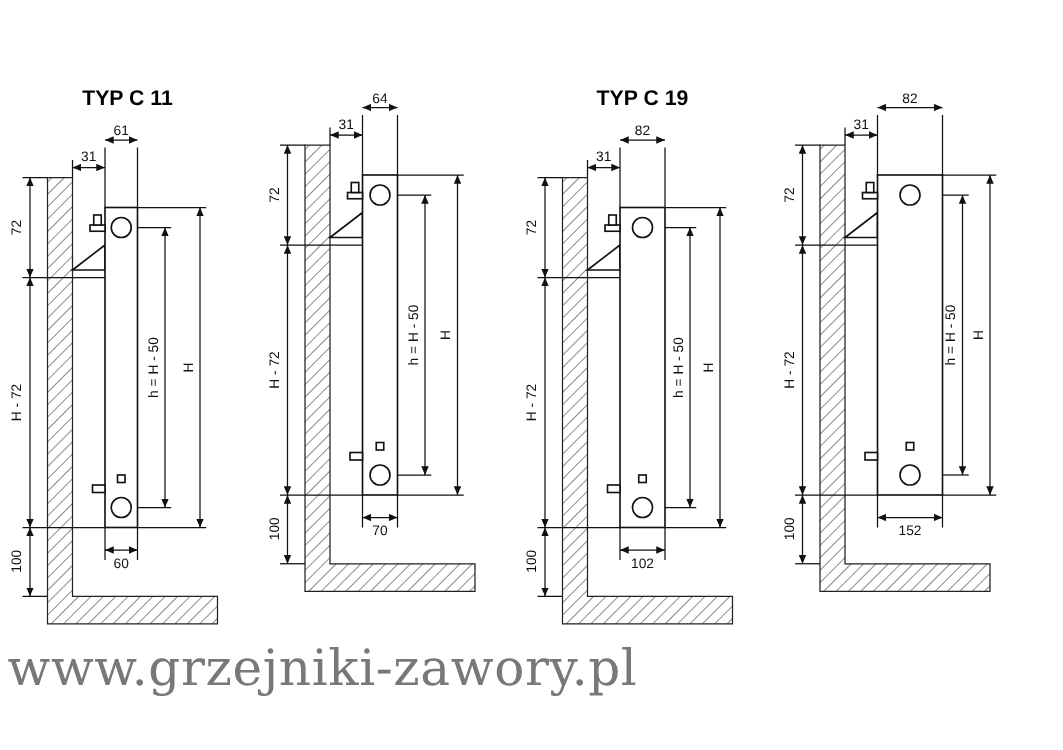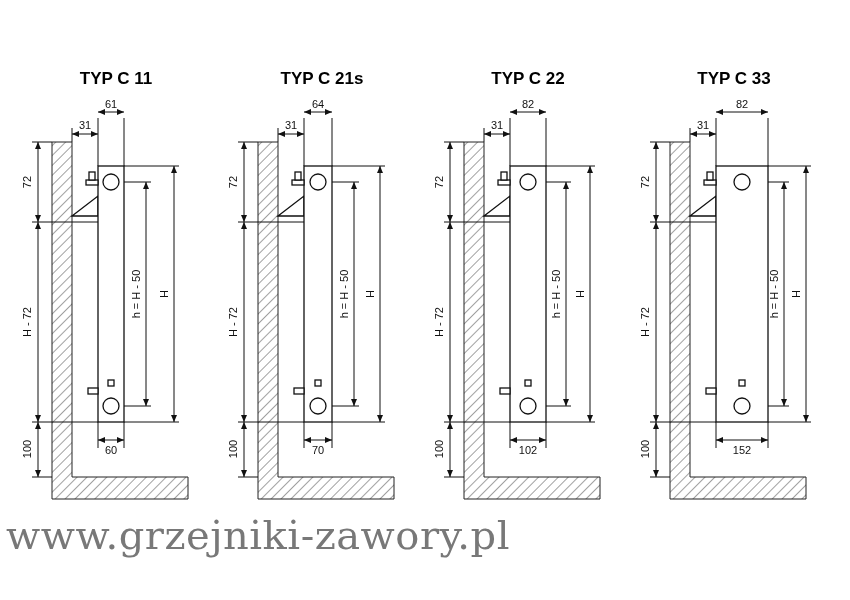--- a/index.html
+++ b/index.html
@@ -1,18 +1,18 @@
 <!DOCTYPE html>
 <html><head>
 <meta charset="utf-8">
 <style>
   html,body{margin:0;padding:0;background:#fff;}
   .page{width:850px;height:600px;position:relative;background:#fff;overflow:hidden;
         font-family:"Liberation Sans",sans-serif;}
-  .panels{position:absolute;top:66px;left:0;width:850px;display:flex;justify-content:center;gap:2px;}
+  .panels{position:absolute;top:66px;left:0;width:850px;display:flex;gap:2px;}
   .panel{width:204px;}
   .title{text-align:center;font-weight:bold;font-size:17px;height:26px;line-height:26px;color:#000;}
   svg.draw{display:block;margin:0 auto;width:200px;height:430px;}
   svg.draw text{font-family:"Liberation Sans",sans-serif;fill:#111;font-size:11px;}
   .watermark{position:absolute;left:6px;top:512px;font-family:"DejaVu Serif",serif;
              font-size:40px;color:#787878;letter-spacing:.5px;text-shadow:0 0 2px #fff;}
 </style>
 </head>
 <body>
 
@@ -71,21 +71,20 @@
           <text x="15" y="230" transform="rotate(-90 15 230)">H - 72</text>
           <text x="15" y="357" transform="rotate(-90 15 357)">100</text>
           <text x="124" y="202" transform="rotate(-90 124 202)">h = H - 50</text>
           <text x="152" y="202" transform="rotate(-90 152 202)">H</text>
           <text x="95" y="362">60</text>
         </g>
       </svg>
     </div>
 
     <div class="panel">
-      <div class="title">TYP C 21s</div>
       <svg class="draw" viewBox="0 0 200 430">
         <defs>
           <pattern id="h1" width="7" height="7" patternUnits="userSpaceOnUse" patternTransform="rotate(45)">
             <line x1="0" y1="0" x2="0" y2="7" stroke="#444" stroke-width="1"></line>
           </pattern>
           <marker id="a1" orient="auto-start-reverse" markerWidth="8" markerHeight="6" refX="7" refY="3">
             <path d="M0,0 L7,3 L0,6 Z" fill="#111"></path>
           </marker>
         </defs>
         <path d="M36 50 H56 V385 H172 V407 H36 Z" fill="url(#h1)" stroke="#222" stroke-width="1"></path>
@@ -129,21 +128,21 @@
           <text x="15" y="230" transform="rotate(-90 15 230)">H - 72</text>
           <text x="15" y="357" transform="rotate(-90 15 357)">100</text>
           <text x="126" y="202" transform="rotate(-90 126 202)">h = H - 50</text>
           <text x="152" y="202" transform="rotate(-90 152 202)">H</text>
           <text x="96" y="362">70</text>
         </g>
       </svg>
     </div>
 
     <div class="panel">
-      <div class="title">TYP C 22</div>
+      <div class="title">TYP C 19</div>
       <svg class="draw" viewBox="0 0 200 430">
         <defs>
           <pattern id="h2" width="7" height="7" patternUnits="userSpaceOnUse" patternTransform="rotate(45)">
             <line x1="0" y1="0" x2="0" y2="7" stroke="#444" stroke-width="1"></line>
           </pattern>
           <marker id="a2" orient="auto-start-reverse" markerWidth="8" markerHeight="6" refX="7" refY="3">
             <path d="M0,0 L7,3 L0,6 Z" fill="#111"></path>
           </marker>
         </defs>
         <path d="M36 50 H56 V385 H172 V407 H36 Z" fill="url(#h2)" stroke="#222" stroke-width="1"></path>
@@ -187,21 +186,20 @@
           <text x="15" y="230" transform="rotate(-90 15 230)">H - 72</text>
           <text x="15" y="357" transform="rotate(-90 15 357)">100</text>
           <text x="132" y="202" transform="rotate(-90 132 202)">h = H - 50</text>
           <text x="156" y="202" transform="rotate(-90 156 202)">H</text>
           <text x="100" y="362">102</text>
         </g>
       </svg>
     </div>
 
     <div class="panel">
-      <div class="title">TYP C 33</div>
       <svg class="draw" viewBox="0 0 200 430">
         <defs>
           <pattern id="h3" width="7" height="7" patternUnits="userSpaceOnUse" patternTransform="rotate(45)">
             <line x1="0" y1="0" x2="0" y2="7" stroke="#444" stroke-width="1"></line>
           </pattern>
           <marker id="a3" orient="auto-start-reverse" markerWidth="8" markerHeight="6" refX="7" refY="3">
             <path d="M0,0 L7,3 L0,6 Z" fill="#111"></path>
           </marker>
         </defs>
         <path d="M36 50 H56 V385 H172 V407 H36 Z" fill="url(#h3)" stroke="#222" stroke-width="1"></path>

